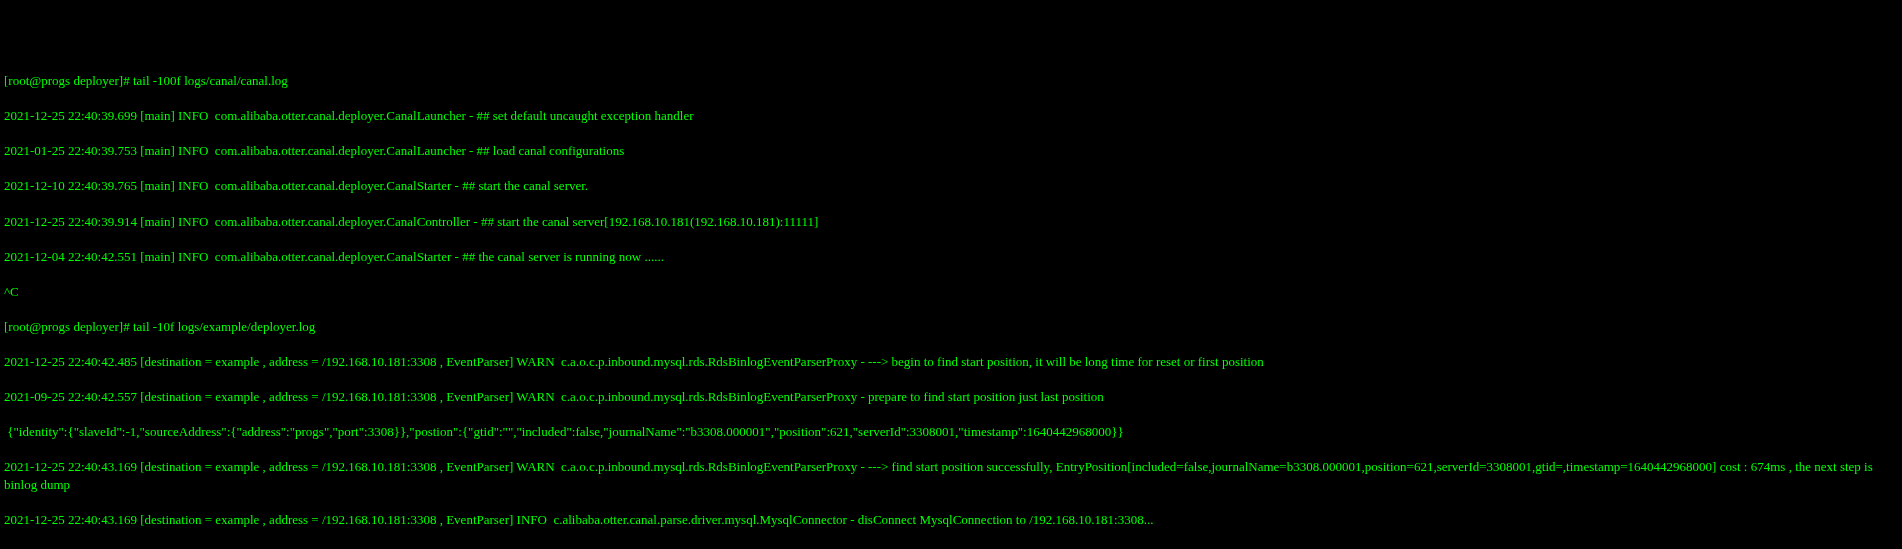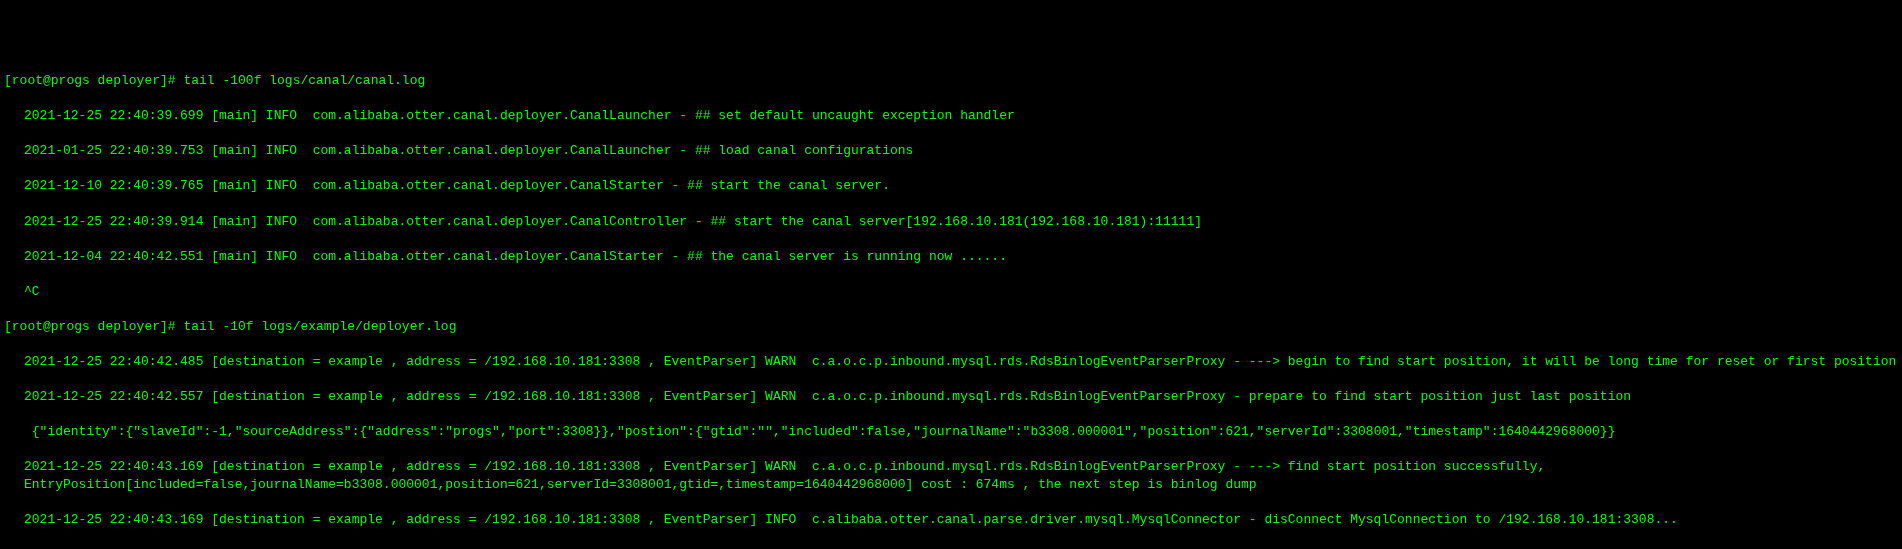--- a/index.html
+++ b/index.html
@@ -1,54 +1,54 @@
 <!DOCTYPE html>
 <html><head>
   <meta charset="utf-8">
   <style>
     * {
       margin: 0;
       padding: 0;
       box-sizing: border-box;
+      font-family: Liberation Serif, serif;
     }
     body {
       background-color: #000000;
       color: #00ff00;
       font-family: 'Courier New', Consolas, monospace;
       font-size: 13px;
       line-height: 1.35;
       padding: 2px 4px;
       white-space: pre-wrap;
       word-wrap: break-word;
       width: 1902px;
       min-height: 549px;
     }
     .terminal-line {
       color: #00ff00;
-      margin-left: 20px;
     }
     .prompt-line {
       color: #00ff00;
     }
   </style>
 </head>
 <body>
 
 
 
 <div class="prompt-line">[root@progs deployer]# tail -100f logs/canal/canal.log</div>
 <div class="terminal-line">2021-12-25 22:40:39.699 [main] INFO  com.alibaba.otter.canal.deployer.CanalLauncher - ## set default uncaught exception handler</div>
 <div class="terminal-line">2021-01-25 22:40:39.753 [main] INFO  com.alibaba.otter.canal.deployer.CanalLauncher - ## load canal configurations</div>
 <div class="terminal-line">2021-12-10 22:40:39.765 [main] INFO  com.alibaba.otter.canal.deployer.CanalStarter - ## start the canal server.</div>
 <div class="terminal-line">2021-12-25 22:40:39.914 [main] INFO  com.alibaba.otter.canal.deployer.CanalController - ## start the canal server[192.168.10.181(192.168.10.181):11111]</div>
 <div class="terminal-line">2021-12-04 22:40:42.551 [main] INFO  com.alibaba.otter.canal.deployer.CanalStarter - ## the canal server is running now ......</div>
 <div class="terminal-line">^C</div>
 <div class="prompt-line">[root@progs deployer]# tail -10f logs/example/deployer.log</div>
 <div class="terminal-line">2021-12-25 22:40:42.485 [destination = example , address = /192.168.10.181:3308 , EventParser] WARN  c.a.o.c.p.inbound.mysql.rds.RdsBinlogEventParserProxy - ---&gt; begin to find start position, it will be long time for reset or first position</div>
-<div class="terminal-line">2021-12-25 22:40:42.557 [destination = example , address = /192.168.10.181:3308 , EventParser] WARN  c.a.o.c.p.inbound.mysql.rds.RdsBinlogEventParserProxy - prepare to find start position just last position</div>
+<div class="terminal-line">2021-09-25 22:40:42.557 [destination = example , address = /192.168.10.181:3308 , EventParser] WARN  c.a.o.c.p.inbound.mysql.rds.RdsBinlogEventParserProxy - prepare to find start position just last position</div>
 <div class="terminal-line"> {"identity":{"slaveId":-1,"sourceAddress":{"address":"progs","port":3308}},"postion":{"gtid":"","included":false,"journalName":"b3308.000001","position":621,"serverId":3308001,"timestamp":1640442968000}}</div>
 <div class="terminal-line">2021-12-25 22:40:43.169 [destination = example , address = /192.168.10.181:3308 , EventParser] WARN  c.a.o.c.p.inbound.mysql.rds.RdsBinlogEventParserProxy - ---&gt; find start position successfully, EntryPosition[included=false,journalName=b3308.000001,position=621,serverId=3308001,gtid=,timestamp=1640442968000] cost : 674ms , the next step is binlog dump</div>
 <div class="terminal-line">2021-12-25 22:40:43.169 [destination = example , address = /192.168.10.181:3308 , EventParser] INFO  c.alibaba.otter.canal.parse.driver.mysql.MysqlConnector - disConnect MysqlConnection to /192.168.10.181:3308...</div>
 <div class="terminal-line">2021-12-25 22:40:43.169 [destination = example , address = /192.168.10.181:3308 , EventParser] INFO  c.alibaba.otter.canal.parse.driver.mysql.MysqlConnector - connect MysqlConnection to /192.168.10.181:3308...</div>
 
 
 
 
 
 

